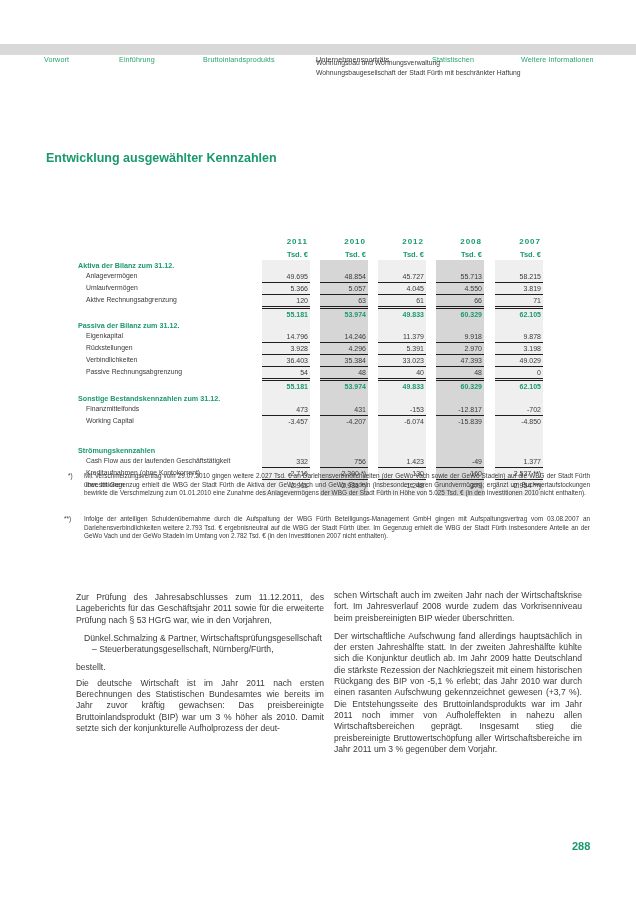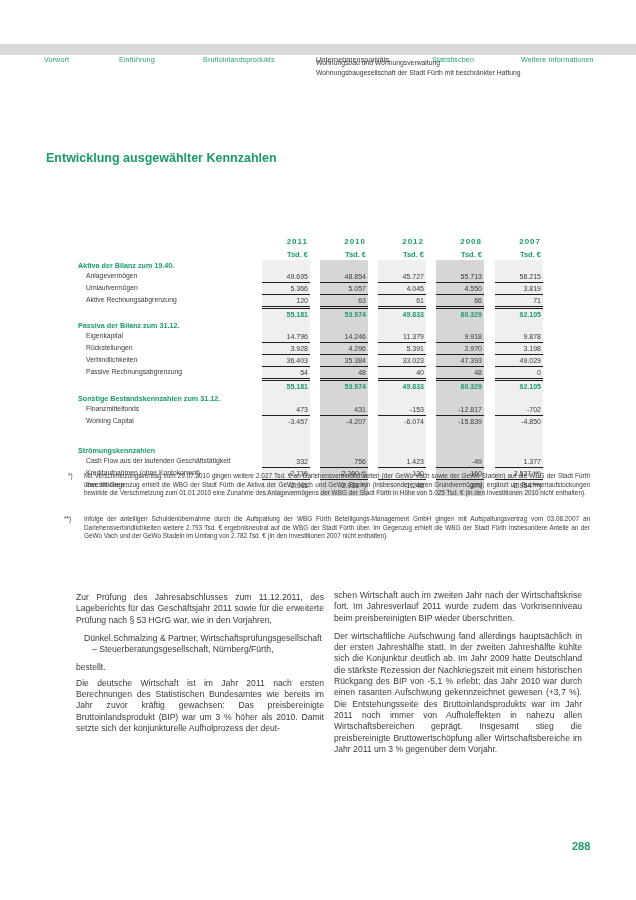--- a/index.html
+++ b/index.html
@@ -64,21 +64,21 @@
     <div class="unit" style="left: 320px; width: 46px;">Tsd. €</div>
     <div class="colbg light" style="left: 378px; width: 48px;"></div>
     <div class="yr" style="left: 378px; width: 46px;">2012</div>
     <div class="unit" style="left: 378px; width: 46px;">Tsd. €</div>
     <div class="colbg dark" style="left: 436px; width: 48px;"></div>
     <div class="yr" style="left: 436px; width: 46px;">2008</div>
     <div class="unit" style="left: 436px; width: 46px;">Tsd. €</div>
     <div class="colbg light" style="left: 495px; width: 48px;"></div>
     <div class="yr" style="left: 495px; width: 46px;">2007</div>
     <div class="unit" style="left: 495px; width: 46px;">Tsd. €</div>
-    <div class="grp" style="top: 219px;">Aktiva der Bilanz zum 19.40.</div>
+    <div class="grp" style="top: 219px;">Aktiva der Bilanz zum 31.12.</div>
     <div class="lbl" style="top: 230px;">Anlagevermögen</div>
     <div class="cell ul" style="top: 229px; left: 262px; width: 48px;">49.695</div>
     <div class="cell ul" style="top: 229px; left: 320px; width: 48px;">48.854</div>
     <div class="cell ul" style="top: 229px; left: 378px; width: 48px;">45.727</div>
     <div class="cell ul" style="top: 229px; left: 436px; width: 48px;">55.713</div>
     <div class="cell ul" style="top: 229px; left: 495px; width: 48px;">58.215</div>
     <div class="lbl" style="top: 242px;">Umlaufvermögen</div>
     <div class="cell ul" style="top: 241px; left: 262px; width: 48px;">5.366</div>
     <div class="cell ul" style="top: 241px; left: 320px; width: 48px;">5.057</div>
     <div class="cell ul" style="top: 241px; left: 378px; width: 48px;">4.045</div>
@@ -168,17 +168,17 @@
   <span class="txt">Infolge der anteiligen Schuldenübernahme durch die Aufspaltung der WBG Fürth Beteiligungs-Management GmbH gingen mit Aufspaltungsvertrag vom 03.08.2007 an Darlehensverbindlichkeiten weitere 2.793 Tsd. € ergebnisneutral auf die WBG der Stadt Fürth über. Im Gegenzug erhielt die WBG der Stadt Fürth insbesondere Anteile an der GeWo Vach und der GeWo Stadeln im Umfang von 2.782 Tsd. € (in den Investitionen 2007 nicht enthalten).</span>
 </div>
 
 <div class="col" style="left:76px; top:592px;">
   <p>Zur Prüfung des Jahresabschlusses zum 11.12.2011, des Lageberichts für das Geschäftsjahr 2011 sowie für die erweiterte Prüfung nach § 53 HGrG war, wie in den Vorjahren,</p>
   <p class="indent">Dünkel.Schmalzing &amp; Partner, Wirtschaftsprüfungsgesellschaft – Steuerberatungsgesellschaft, Nürnberg/Fürth,</p>
   <p style="margin-bottom:4px">bestellt.</p>
   <p id="p-report-left">Die deutsche Wirtschaft ist im Jahr 2011 nach ersten Berechnungen des Statistischen Bundesamtes wie bereits im Jahr zuvor kräftig gewachsen: Das preisbereinigte Bruttoinlandsprodukt (BIP) war um 3 % höher als 2010. Damit setzte sich der konjunkturelle Aufholprozess der deut-</p>
 </div>
 <div class="col" style="left:334px; top:590px;">
-  <p id="p-report-right">schen Wirtschaft auch im zweiten Jahr nach der Wirtschaftskrise fort. Im Jahresverlauf 2011 wurde zudem das Vorkrisenniveau beim preisbereinigten BIP wieder überschritten.</p>
+  <p id="p-report-right">schen Wirtschaft auch im zweiten Jahr nach der Wirtschaftskrise fort. Im Jahresverlauf 2008 wurde zudem das Vorkrisenniveau beim preisbereinigten BIP wieder überschritten.</p>
   <p>Der wirtschaftliche Aufschwung fand allerdings hauptsächlich in der ersten Jahreshälfte statt. In der zweiten Jahreshälfte kühlte sich die Konjunktur deutlich ab. Im Jahr 2009 hatte Deutschland die stärkste Rezession der Nachkriegszeit mit einem historischen Rückgang des BIP von -5,1 % erlebt; das Jahr 2010 war durch einen rasanten Aufschwung gekennzeichnet gewesen (+3,7 %). Die Entstehungsseite des Bruttoinlandsprodukts war im Jahr 2011 noch immer von Aufholeffekten in nahezu allen Wirtschaftsbereichen geprägt. Insgesamt stieg die preisbereinigte Bruttowertschöpfung aller Wirtschaftsbereiche im Jahr 2011 um 3 % gegenüber dem Vorjahr.</p>
 </div>
 
 <div class="pagenum">288</div>
 
 </body></html>

